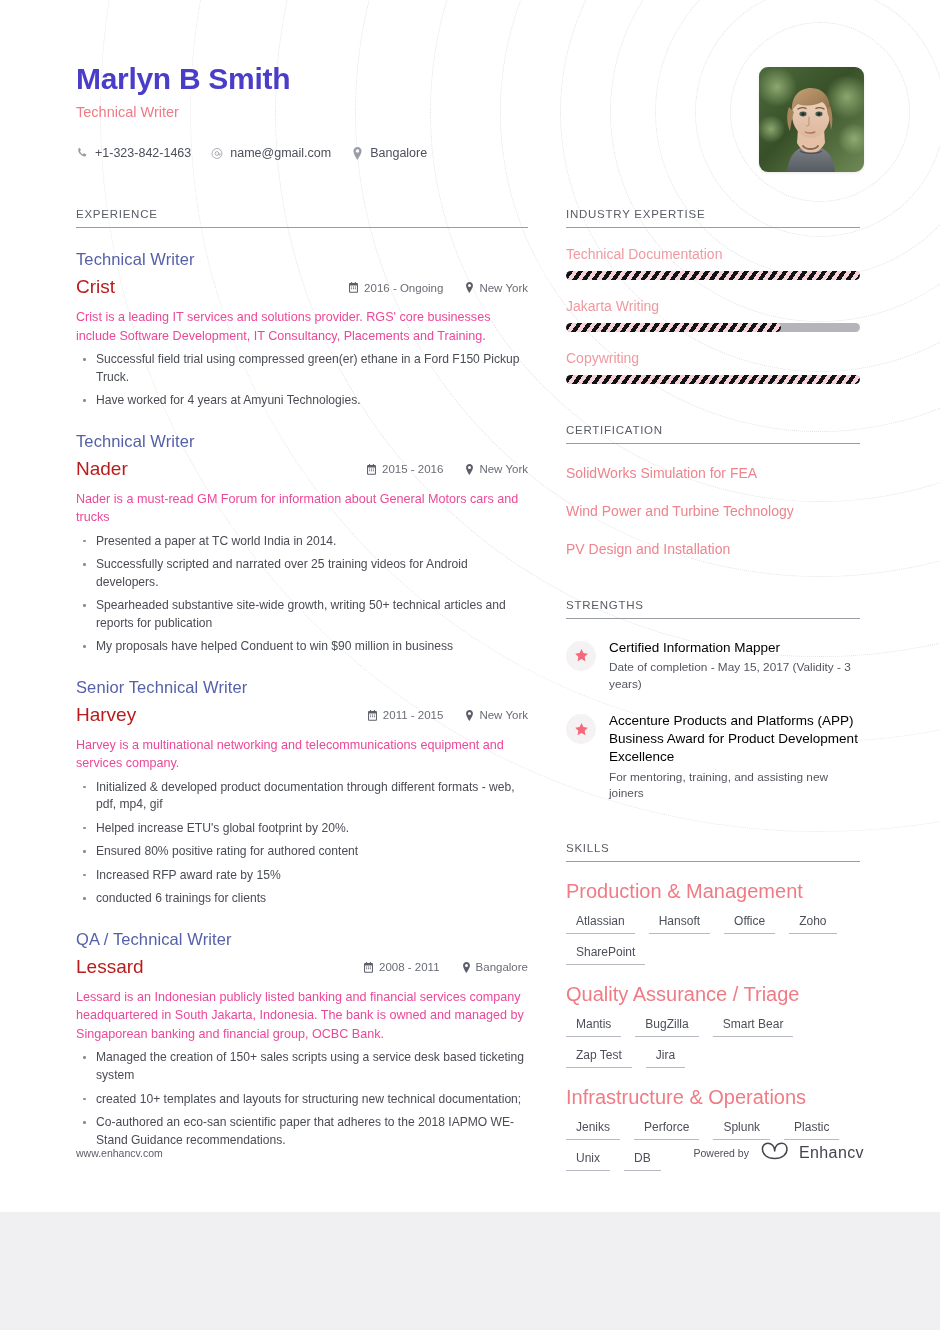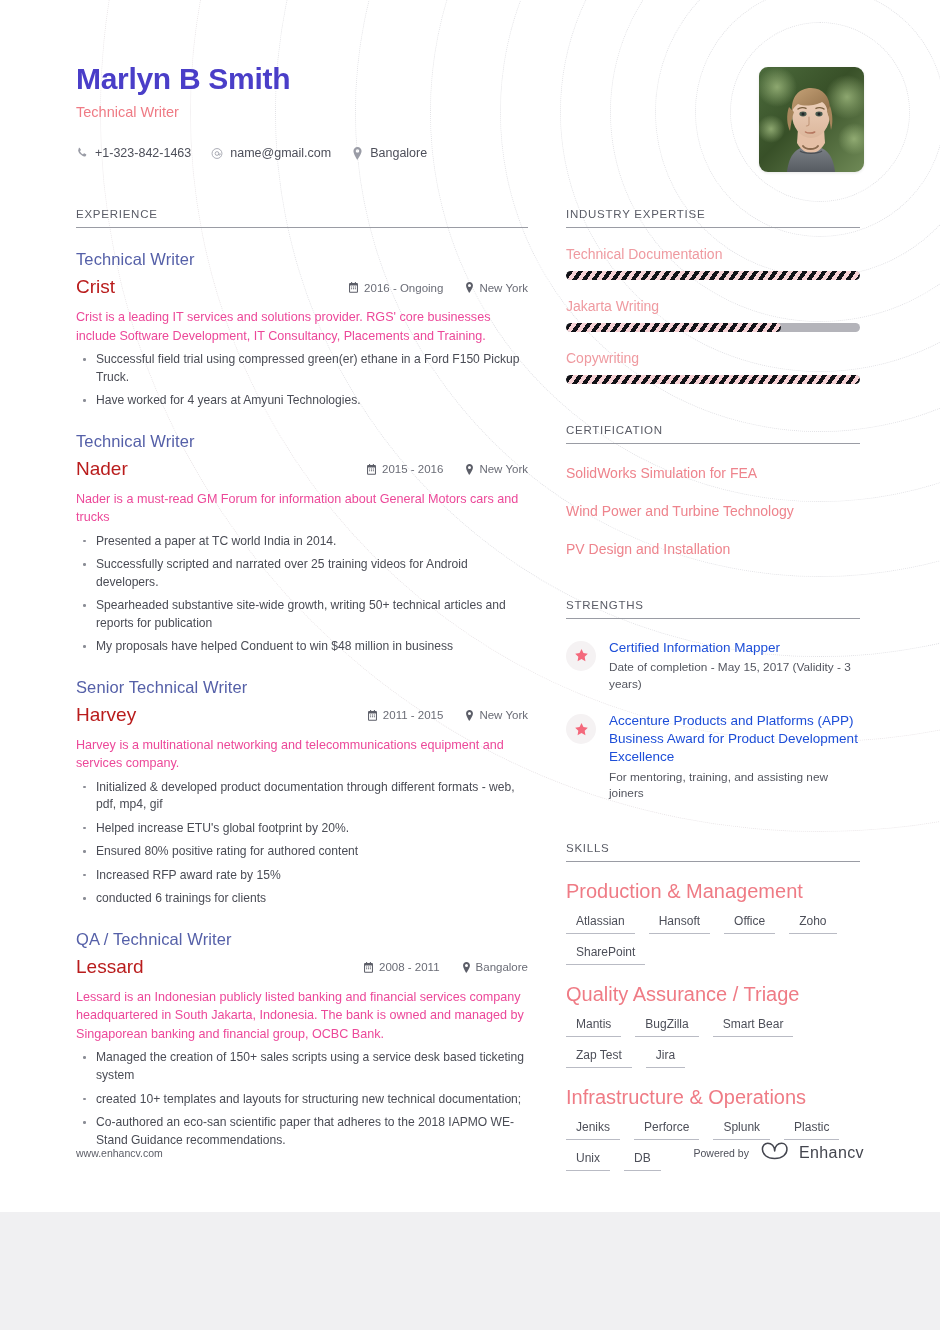--- a/index.html
+++ b/index.html
@@ -137,21 +137,21 @@
 
   
   .str-item { display: flex; gap: 13px; margin-top: 20px; }
   .str-badge {
     flex: none; width: 30px; height: 30px; border-radius: 50%;
     background: #f5f2f3; display: flex; align-items: center; justify-content: center;
     margin-top: 2px;
   }
   .str-badge svg { display: block; }
   .str-body { flex: 1 1 auto; }
-  .str-title { font-size: 13.5px; color: #1d4ed8; line-height: 1.32; }
+  .str-title { font-size: 13.5px; color: #000000; line-height: 1.32; }
   .str-sub { font-size: 11.8px; color: #54565f; line-height: 1.4; margin-top: 3px; }
 
   
   .skill-group { margin-top: 18px; }
   .skill-group-title { font-size: 20px; color: #ef7b85; margin-bottom: 10px; }
   .tags { display: flex; flex-wrap: wrap; gap: 10px 14px; }
   .tag {
     font-size: 12px; color: #4d4f59;
     padding: 1px 10px 5px 10px;
     border-bottom: 1px solid #b9bbc4;
@@ -325,21 +325,21 @@
                   </svg>
                 </span>
               <span>New York</span>
             </div>
           </div>
           <div class="exp-desc">Nader is a must-read GM Forum for information about General Motors cars and trucks</div>
           <ul class="bullets">
             <li>Presented a paper at TC world India in 2014.</li>
             <li>Successfully scripted and narrated over 25 training videos for Android developers.</li>
             <li>Spearheaded substantive site-wide growth, writing 50+ technical articles and reports for publication</li>
-            <li>My proposals have helped Conduent to win $48 million in business</li>
+            <li>My proposals have helped Conduent to win $90 million in business</li>
           </ul>
         </div>
 
         <div class="exp">
           <div class="exp-title">Senior Technical Writer</div>
           <div class="exp-meta">
             <div class="exp-company">Harvey</div>
             <div class="exp-date">
               <span class="ico">
                   <svg width="11" height="11" viewBox="0 0 16 16" fill="currentColor">

